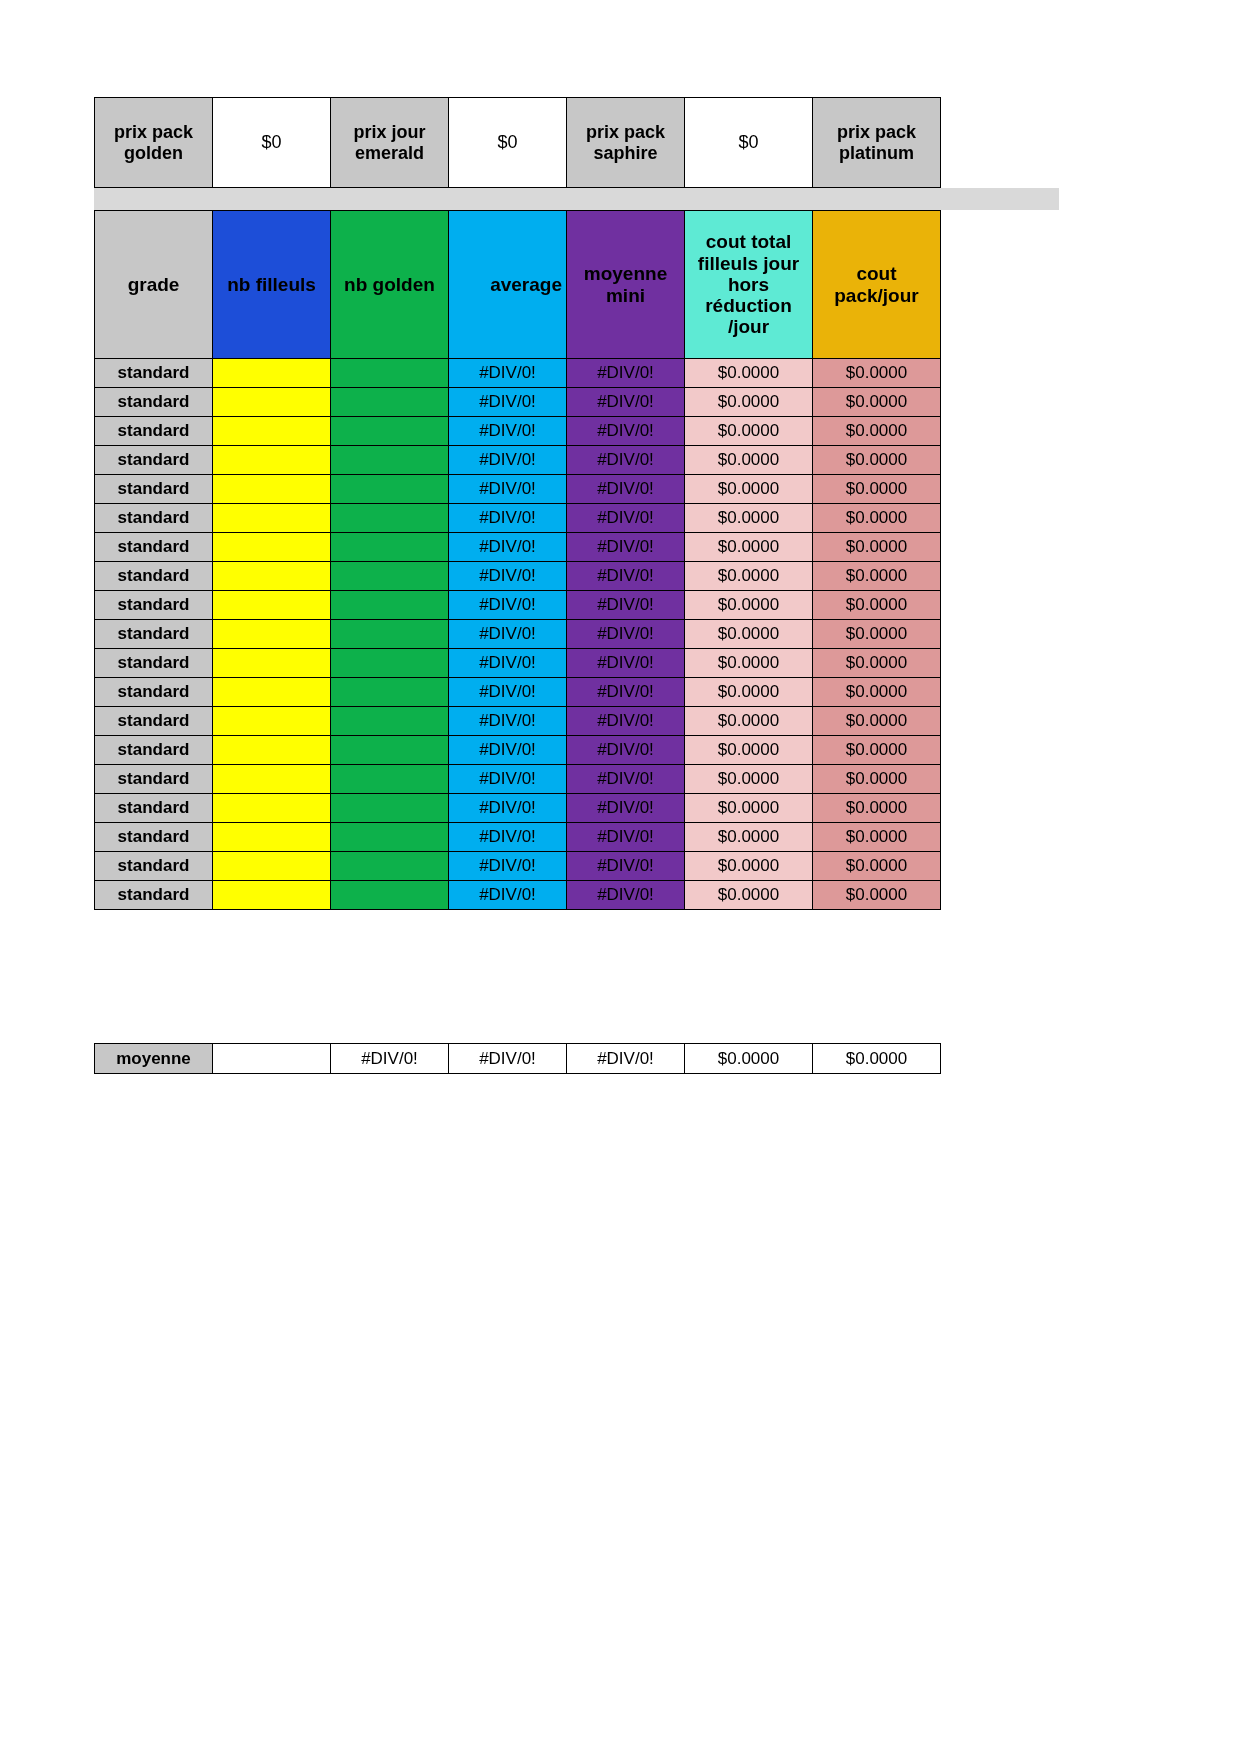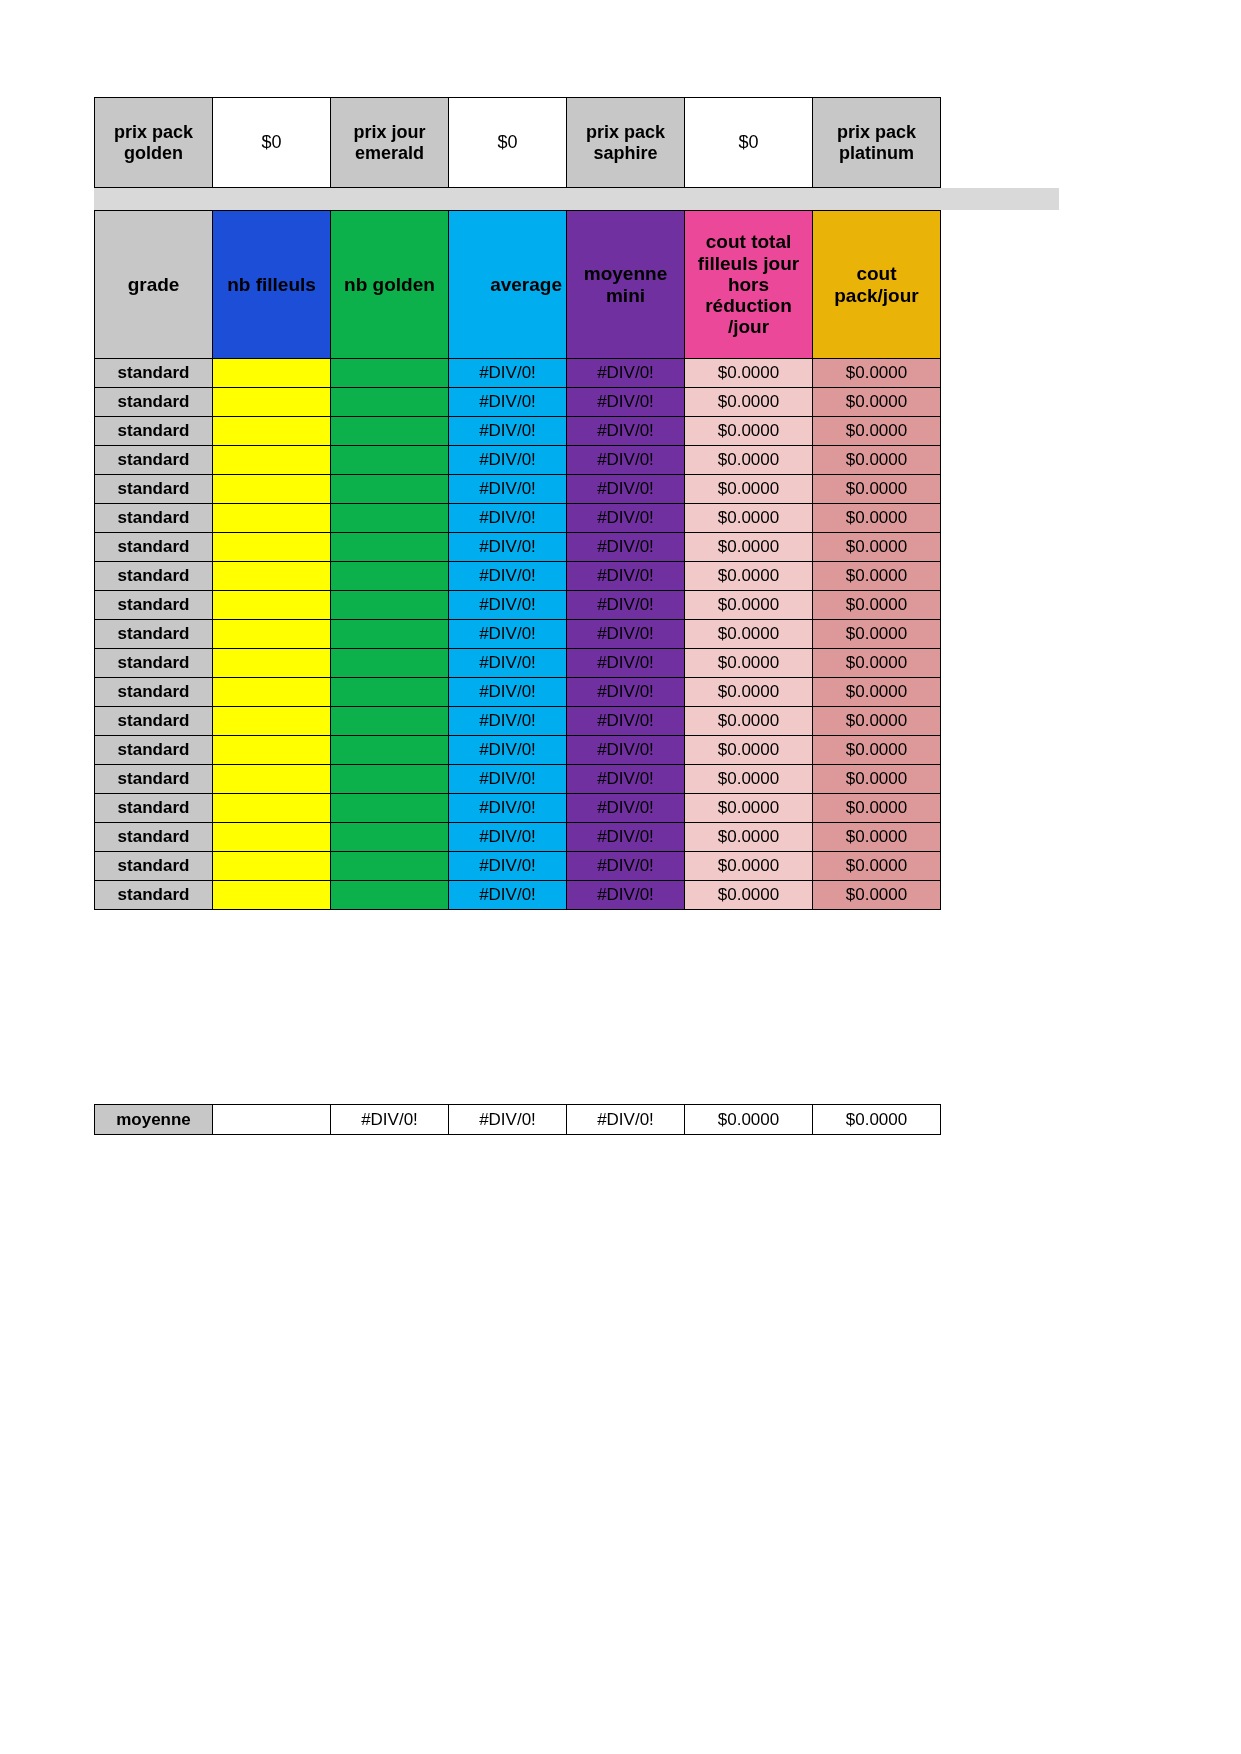--- a/index.html
+++ b/index.html
@@ -80,36 +80,36 @@
     height: 148px;
     font-weight: bold;
     font-size: 19px;
     padding: 4px 4px;
   }
   .h-grade    { background: #c7c7c7; }
   .h-filleuls { background: #1d4ed8; margin-top: 36px; }
   .h-click    { background: #0db14b; }
   .h-average  { background: #00aeef; text-align: right; }
   .h-mini     { background: #7030a0; }
-  .h-cout-tot { background: #ec4899; font-size: 18px; }
+  .h-cout-tot { background: #5eead4; font-size: 18px; }
   .h-cout-pk  { background: #eab308; font-size: 18px; }
 
   .c-grade    { background: #c7c7c7; font-weight: bold; text-align: center; }
   .c-filleuls { background: #ffff00; }
   .c-click    { background: #0db14b; }
   .c-average  { background: #00aeef; }
   .c-mini     { background: #7030a0; }
   .c-cout-tot { background: #f2c9c9; }
   .c-cout-pk  { background: #dd9999; }
 
   
   .moyenne-table {
     position: absolute;
     left: 94px;
-    top: 1104px;
+    top: 1043px;
     width: 846px;
   }
   .moyenne-table td {
     height: 30px;
     background: #ffffff;
     font-size: 17px;
   }
   .moyenne-table td.m-label {
     background: #c7c7c7;
     font-weight: bold;

